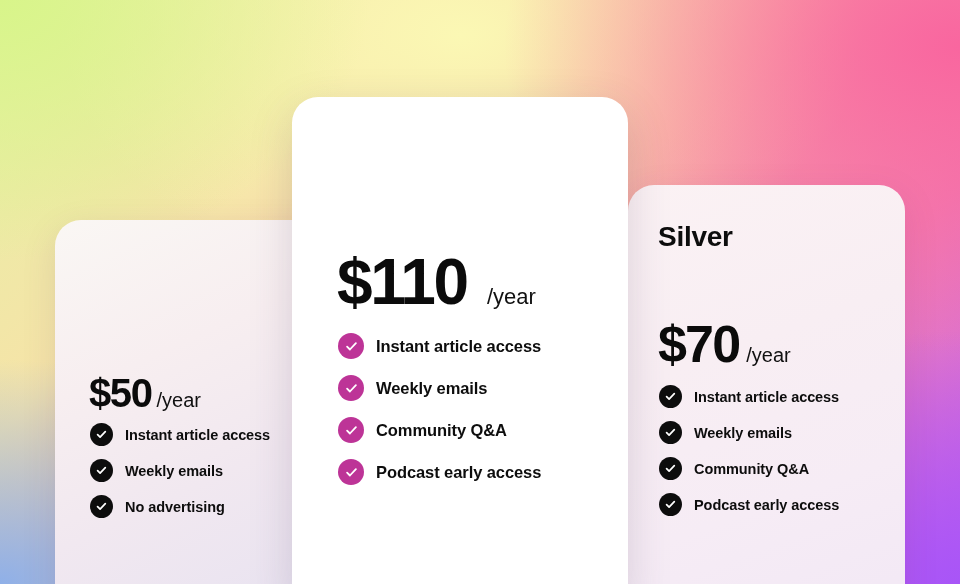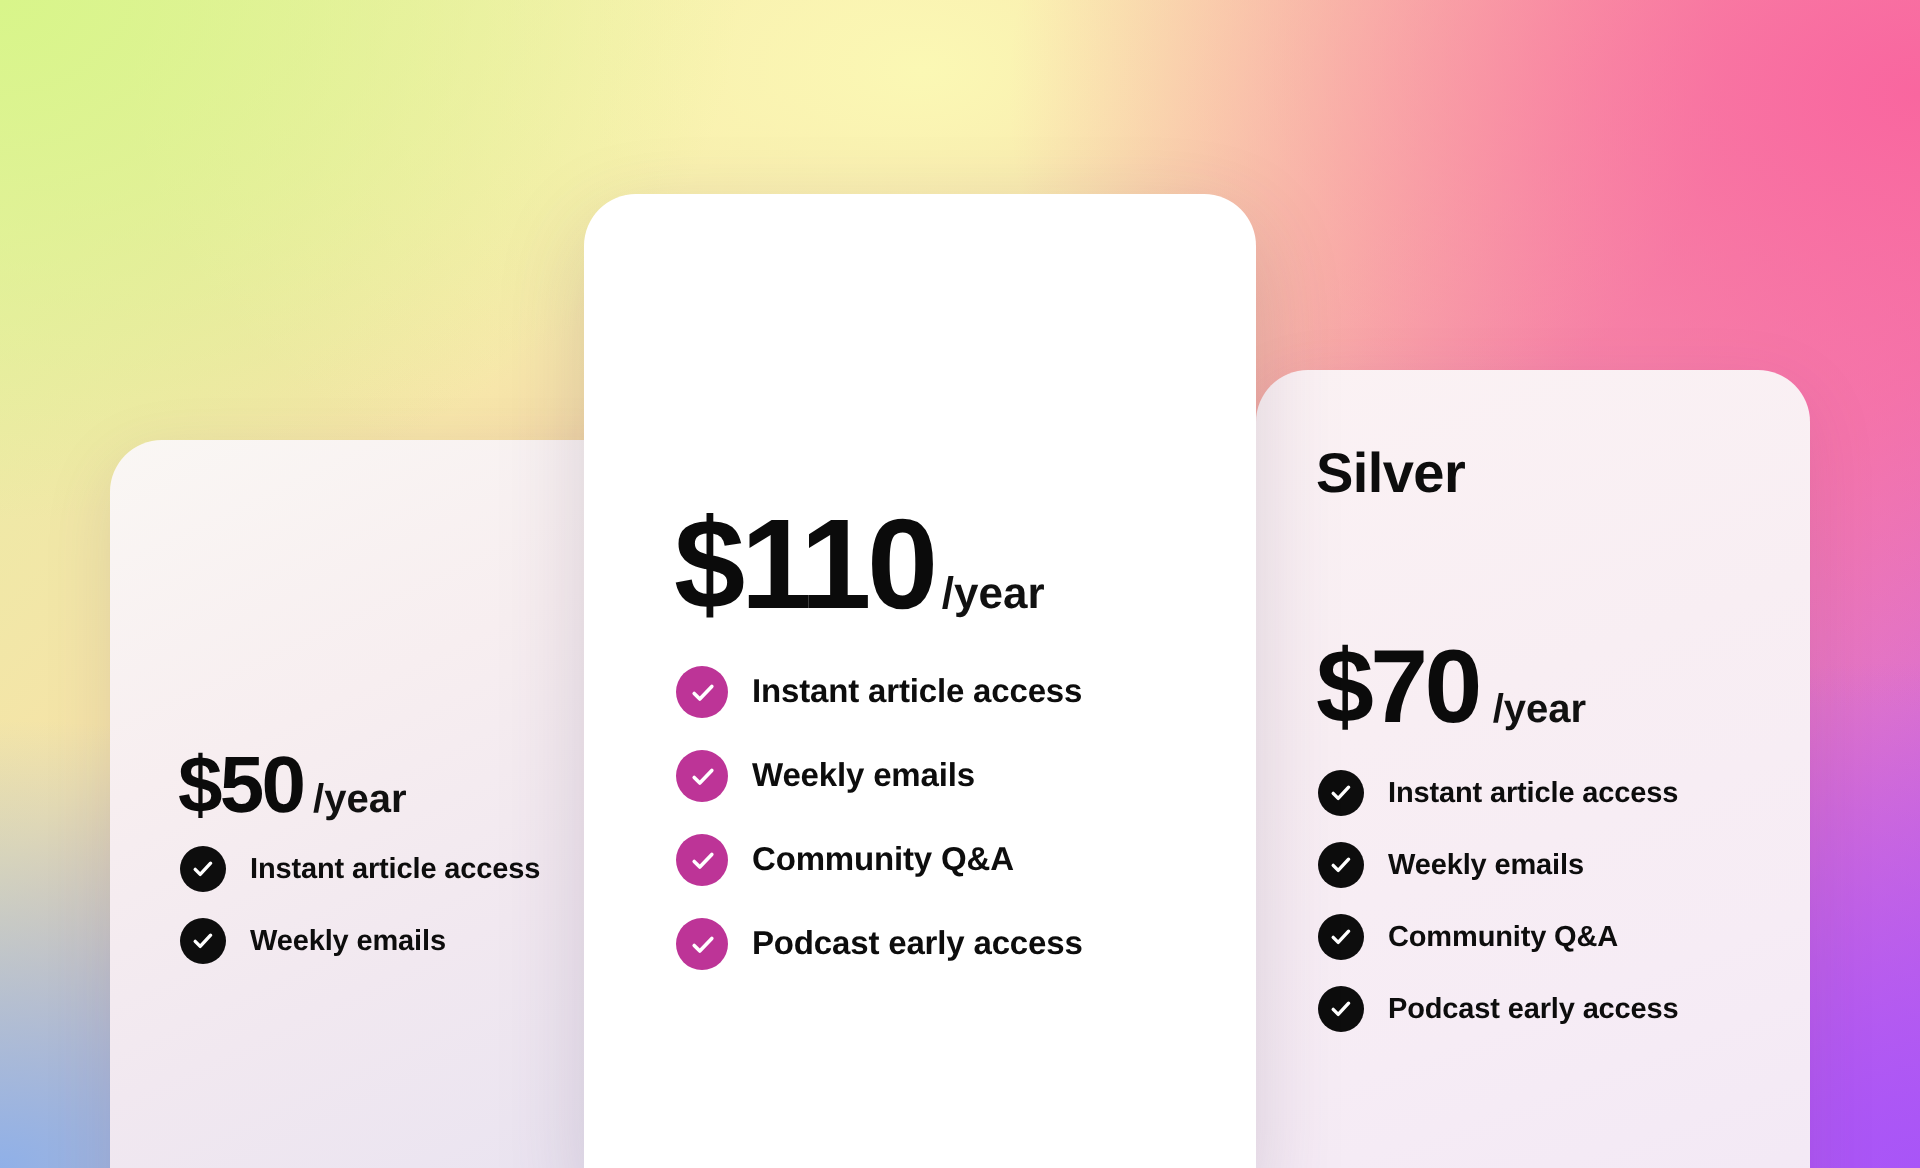--- a/index.html
+++ b/index.html
@@ -89,34 +89,34 @@
   #card-gold   .plan-name { left: 46px; top: 33px; font-size: 33px; }
 
   .price-row {
     position: absolute;
     display: flex;
     align-items: baseline;
     white-space: nowrap;
   }
   #card-bronze .price-row { left: 34px; top: 153px; }
   #card-silver .price-row { left: 30px; top: 133px; }
-  #card-gold   .price-row { left: 45px; top: 153px; }
+  #card-gold   .price-row { left: 45px; top: 153px; gap: 16px; }
 
   .price-amount {
     font-weight: bold;
     color: #0b0b0b;
     letter-spacing: -0.035em;
     line-height: 1;
   }
   #card-bronze .price-amount { font-size: 40px; }
   #card-silver .price-amount { font-size: 52px; }
   #card-gold   .price-amount { font-size: 64px; }
 
   .price-period {
-    font-weight: bold;
+    font-weight: normal;
     color: #111111;
     line-height: 1;
   }
   #card-bronze .price-period { font-size: 20px; margin-left: 5px; }
   #card-silver .price-period { font-size: 20px; margin-left: 7px; }
   #card-gold   .price-period { font-size: 22px; margin-left: 4px; }
 
   .features {
     position: absolute;
     list-style: none;
@@ -186,20 +186,28 @@
           </span>
           <span class="feature-label">Instant article access</span>
         </li>
         <li class="feature-item">
           <span class="check-icon">
             <svg width="13" height="13" viewBox="0 0 13 13">
                 <path d="M2.6 6.7 L5.1 9.2 L10.3 3.6" fill="none" stroke="#ffffff" stroke-width="1.7" stroke-linecap="round" stroke-linejoin="round"></path>
               </svg>
           </span>
           <span class="feature-label">Weekly emails</span>
+        </li>
+        <li class="feature-item">
+          <span class="check-icon">
+            <svg width="13" height="13" viewBox="0 0 13 13">
+                <path d="M2.6 6.7 L5.1 9.2 L10.3 3.6" fill="none" stroke="#ffffff" stroke-width="1.7" stroke-linecap="round" stroke-linejoin="round"></path>
+              </svg>
+          </span>
+          <span class="feature-label">No advertising</span>
         </li>
       </ul>
     </div>
   </div>
 
   <div class="card" id="card-silver">
     <div class="card-inner">
       <div class="plan-name">Silver</div>
       <div class="price-row">
         <span class="price-amount">$70</span>

